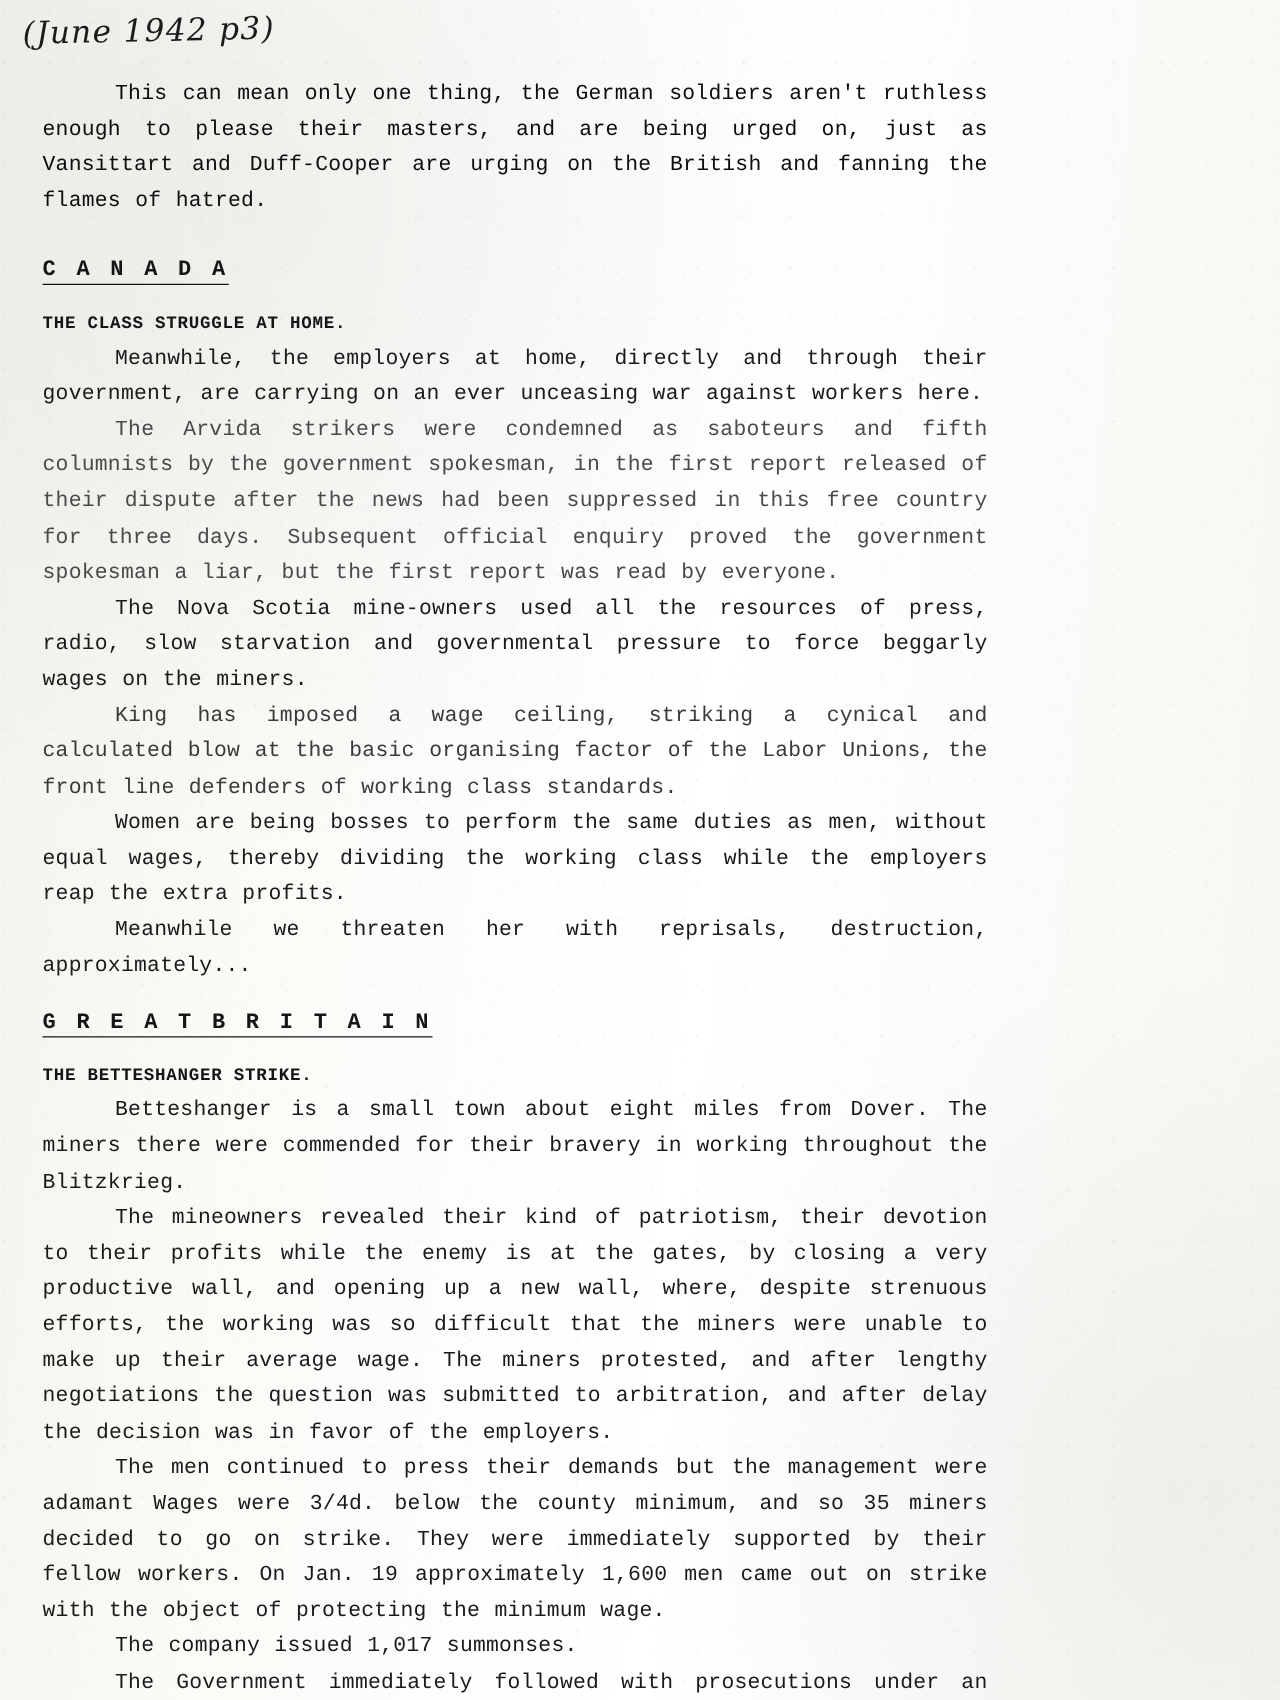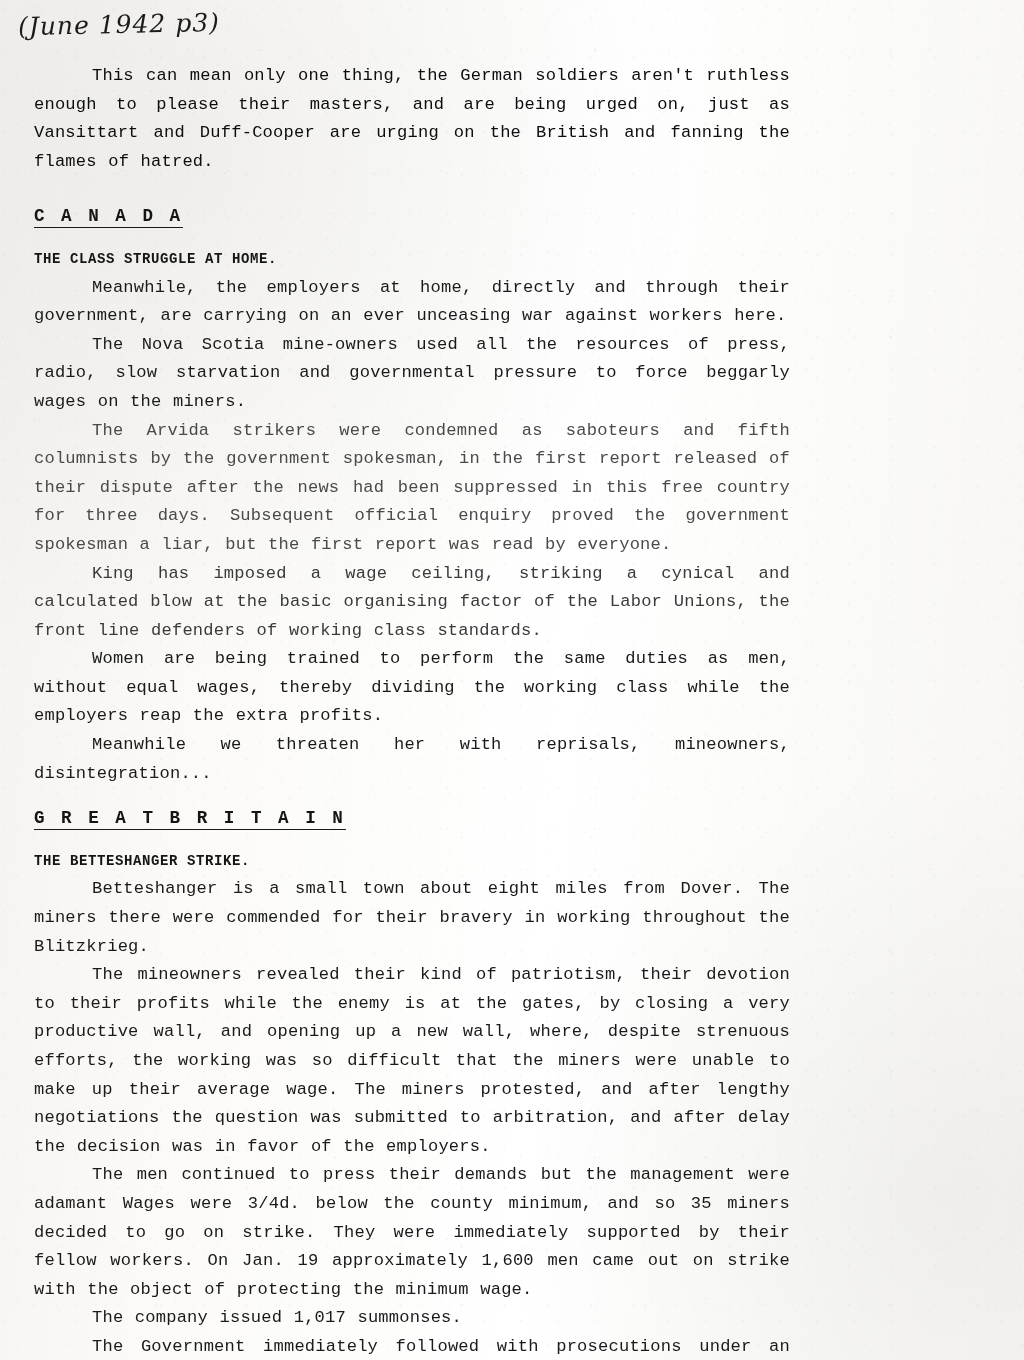--- a/index.html
+++ b/index.html
@@ -118,30 +118,30 @@
 
     <div class="heading-center">
       <span>C A N A D A</span>
     </div>
 
     <div class="heading-left">THE CLASS STRUGGLE AT HOME.</div>
 
     <p class="para indent">Meanwhile, the employers at home, directly and through their government, are carrying on an ever unceasing war against workers here.</p>
 
 
+    <p class="para indent fainter">The Arvida strikers were condemned as saboteurs and fifth columnists by the government spokesman, in the first report released of their dispute after the news had been suppressed in this free country for three days. Subsequent official enquiry proved the government spokesman a liar, but the first report was read by everyone.</p>
+
     <p class="para indent">The Nova Scotia mine-owners used all the resources of press, radio, slow starvation and governmental pressure to force beggarly wages on the miners.</p>
-
-    <p class="para indent fainter">The Arvida strikers were condemned as saboteurs and fifth columnists by the government spokesman, in the first report released of their dispute after the news had been suppressed in this free country for three days. Subsequent official enquiry proved the government spokesman a liar, but the first report was read by everyone.</p>
 
     <p class="para indent faint">King has imposed a wage ceiling, striking a cynical and calculated blow at the basic organising factor of the Labor Unions, the front line defenders of working class standards.</p>
 
-    <p class="para indent">Women are being trained to perform the same duties as men, without equal wages, thereby dividing the working class while the employers reap the extra profits.</p>
+    <p class="para indent">Women are being bosses to perform the same duties as men, without equal wages, thereby dividing the working class while the employers reap the extra profits.</p>
 
 
-    <p class="para indent">Meanwhile we threaten her with reprisals, mineowners, disintegration...</p>
+    <p class="para indent">Meanwhile we threaten her with reprisals, destruction, approximately...</p>
 
     <div class="heading-center">
       <span>G R E A T   B R I T A I N</span>
     </div>
 
     <div class="heading-left">THE BETTESHANGER STRIKE.</div>
 
 
     <p class="para indent">Betteshanger is a small town about eight miles from Dover.    The miners there were commended for their bravery in working throughout the Blitzkrieg.</p>
 

